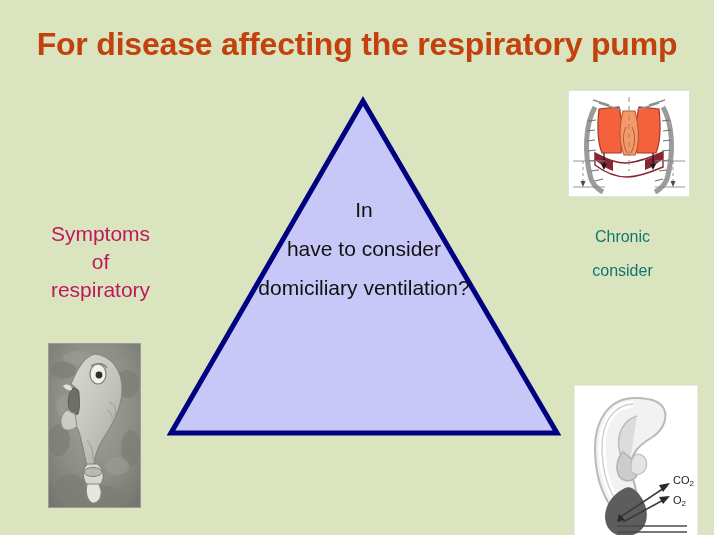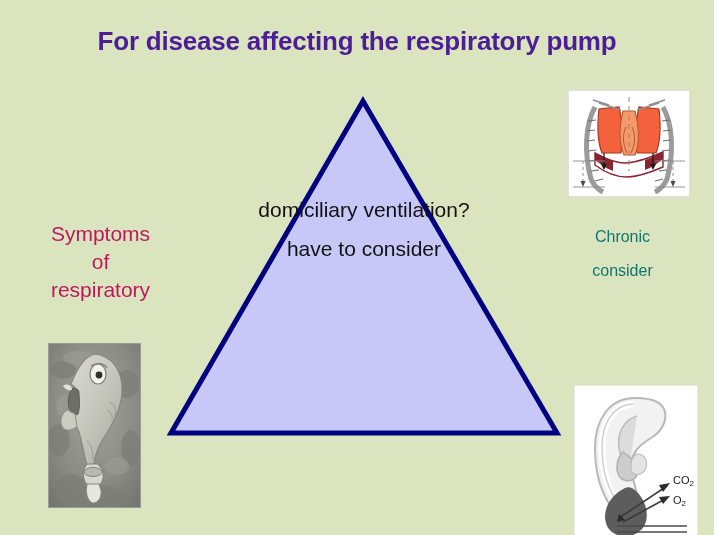--- a/index.html
+++ b/index.html
@@ -22,23 +22,23 @@
     background: #dae5c0;
   }
 
   
   .slide-title {
     position: absolute;
     left: 0;
     top: 26px;
     width: 714px;
     text-align: center;
-    font-size: 26px;
+    font-size: 32px;
     font-weight: bold;
-    color: #4c1d95;
+    color: #c2410c;
     letter-spacing: -0.2px;
     white-space: nowrap;
   }
 
   
   .triangle-wrap {
     position: absolute;
     left: 163px;
     top: 93px;
     width: 402px;
@@ -126,22 +126,23 @@
 
   <div class="slide-title">For disease affecting the respiratory pump</div>
 
   <div class="triangle-wrap">
     <svg width="402" height="348" viewBox="0 0 402 348" xmlns="http://www.w3.org/2000/svg">
       <polygon points="200,8 394,340 8,340" fill="#c8c8f8" stroke="#000080" stroke-width="5" stroke-linejoin="miter"></polygon>
     </svg>
   </div>
 
   <div class="triangle-text">
+    <div>In</div>
+    <div>have to consider</div>
     <div>domiciliary ventilation?</div>
-    <div>have to consider</div>
   </div>
 
   <div class="label-left">
     <div>Symptoms</div>
     <div>of</div>
     <div>respiratory</div>
   </div>
 
   <div class="label-right">
     <div>Chronic</div>

